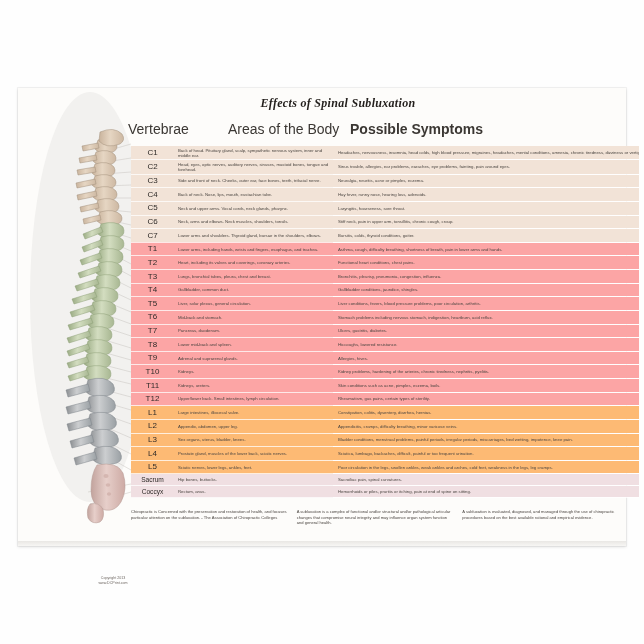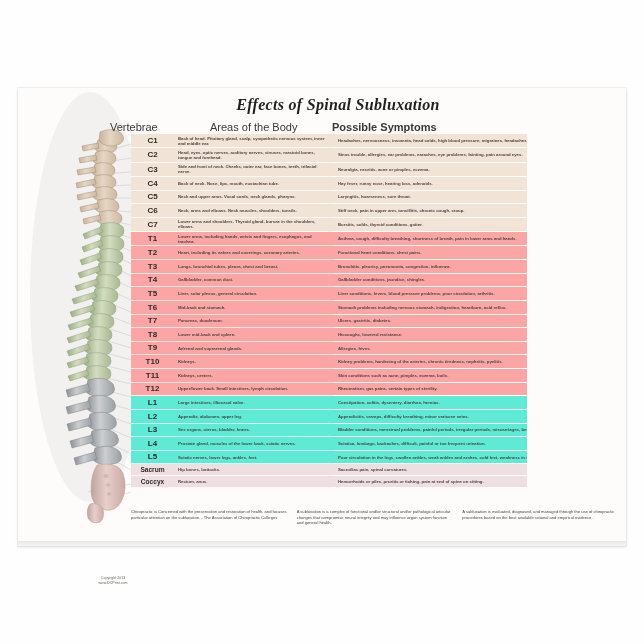--- a/index.html
+++ b/index.html
@@ -52,46 +52,45 @@
 
   
   #title {
     position: absolute;
     left: 110px; top: 8px;
     width: 420px;
     text-align: center;
     font-family: "Liberation Serif", serif;
     font-style: italic;
     font-weight: bold;
-    font-size: 16px;
+    font-size: 12px;
     letter-spacing: 0.3px;
     color: #231f1c;
   }
 
   
   #col-headers {
     position: absolute;
-    left: 92px; top: 33px;
+    left: 110px; top: 33px;
     width: 440px; height: 16px;
     color: #3b3733;
-    font-size: 11px;
+    font-size: 14px;
   }
   #col-headers .ch { position: absolute; top: 0; white-space: nowrap; }
   .ch-vert  { left: 0px; }
   .ch-areas { left: 100px; }
   .ch-symp  { left: 222px; font-weight: bold; }
 
   
   #table {
     position: absolute;
-    left: 113px; top: 46px;
-    width: 396px;
+    left: 113px; top: 58px;
+    width: 508px;
     border-collapse: collapse;
     table-layout: fixed;
-    font-weight: bold;
   }
   #table td {
     vertical-align: middle;
     padding: 1.6px 4px 1.6px 5px;
     border-bottom: 1px solid rgba(255,255,255,0.75);
     line-height: 1.18;
   }
   td.v {
     width: 42px;
     text-align: center;
@@ -107,21 +106,21 @@
   }
   td.s {
     font-size: 4.3px;
     color: #4a4540;
     padding-left: 8px;
     overflow: hidden;
     white-space: nowrap;
   }
   tr.cervical td { background: #f2e3d7; }
   tr.thoracic td { background: #fca5a5; }
-  tr.lumbar   td { background: #5eead4; }
+  tr.lumbar   td { background: #fdba74; }
   tr.sacral   td { background: #f0dfe2; }
   tr.cervical td.v, tr.thoracic td.v, tr.lumbar td.v, tr.sacral td.v { font-size: 8px; }
   tr.sacral td.v { font-size: 6.6px; }
 
   
   #copyright {
     position: absolute;
     left: 58px; top: 488px;
     width: 74px;
     text-align: center;

